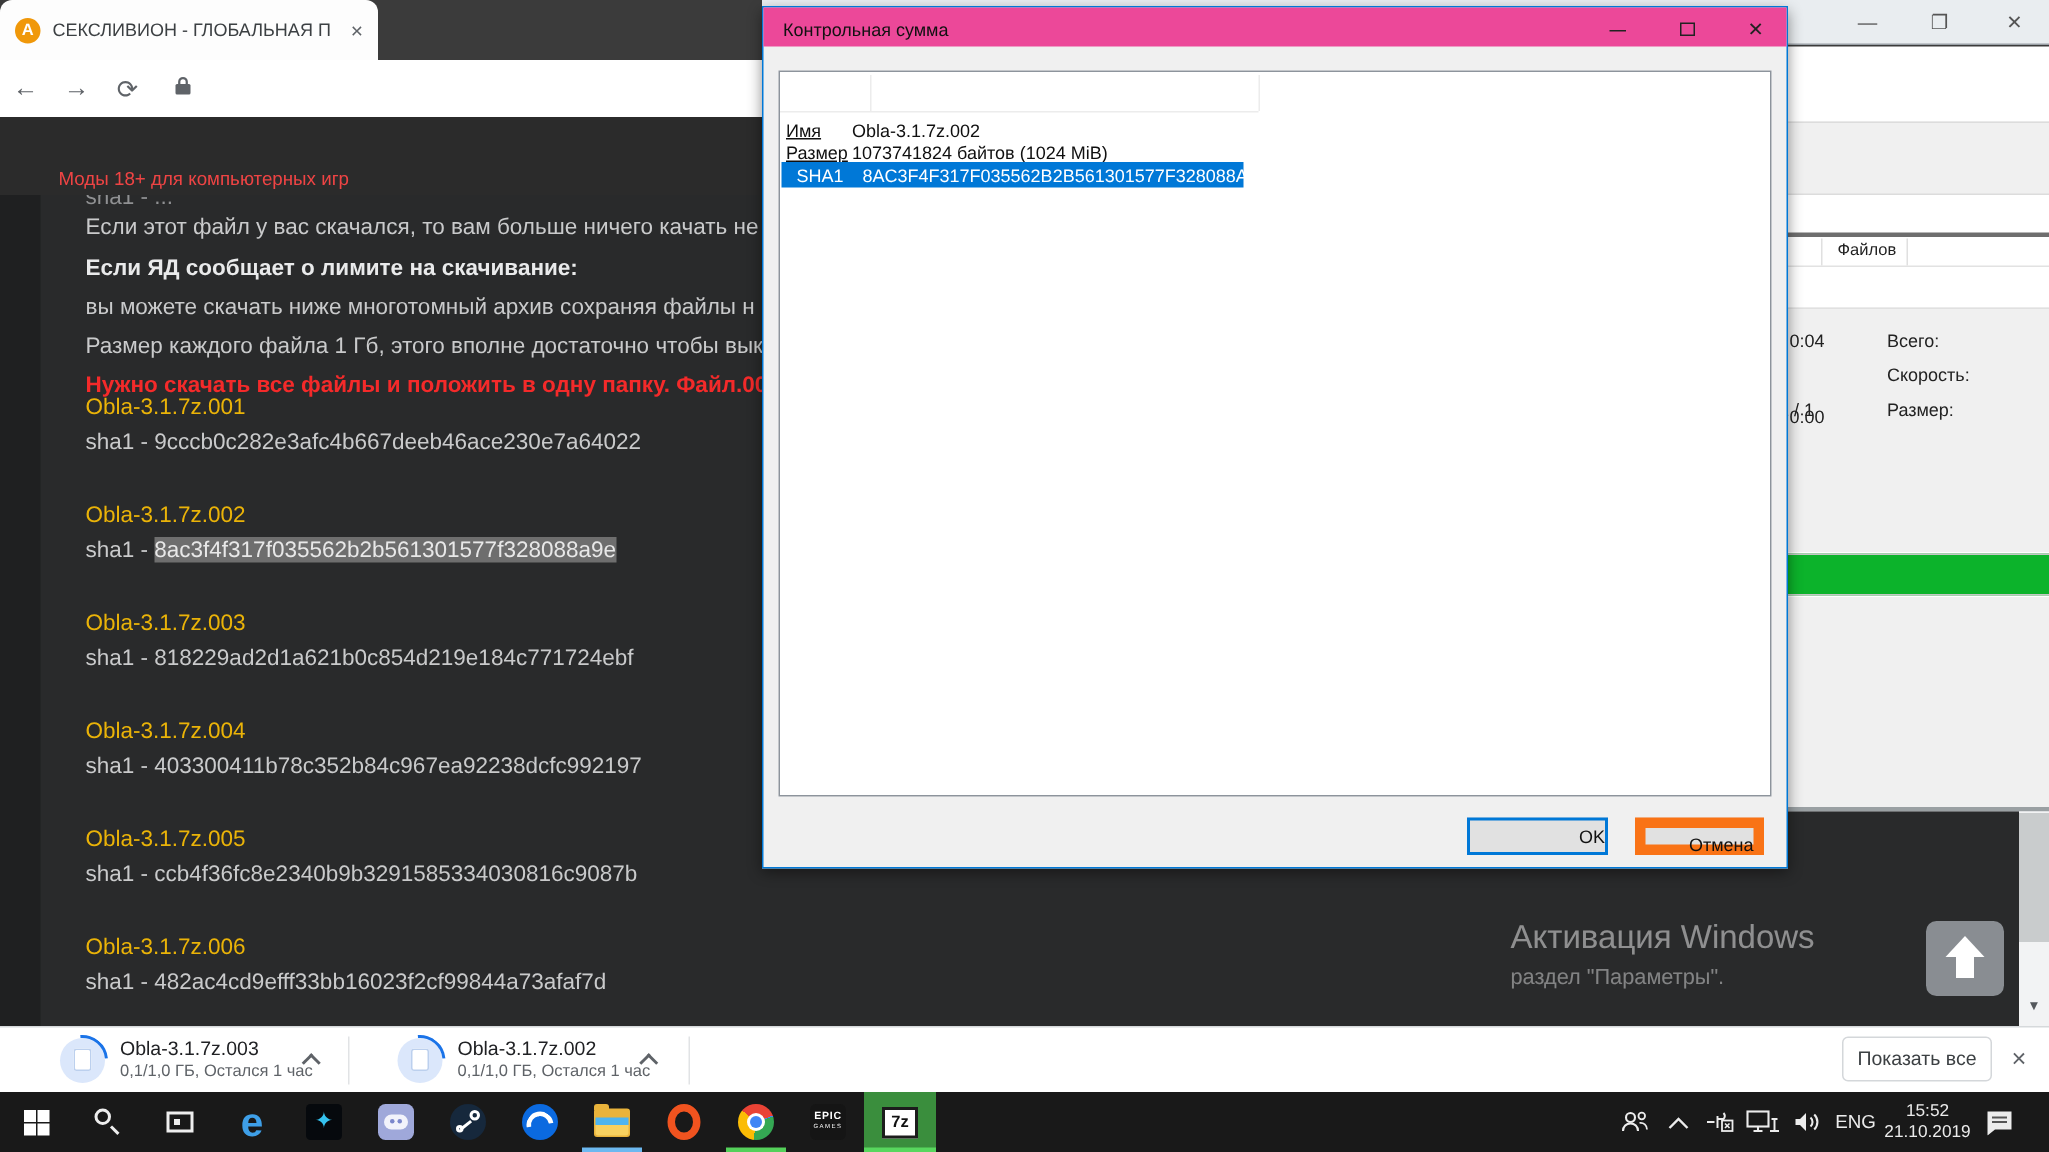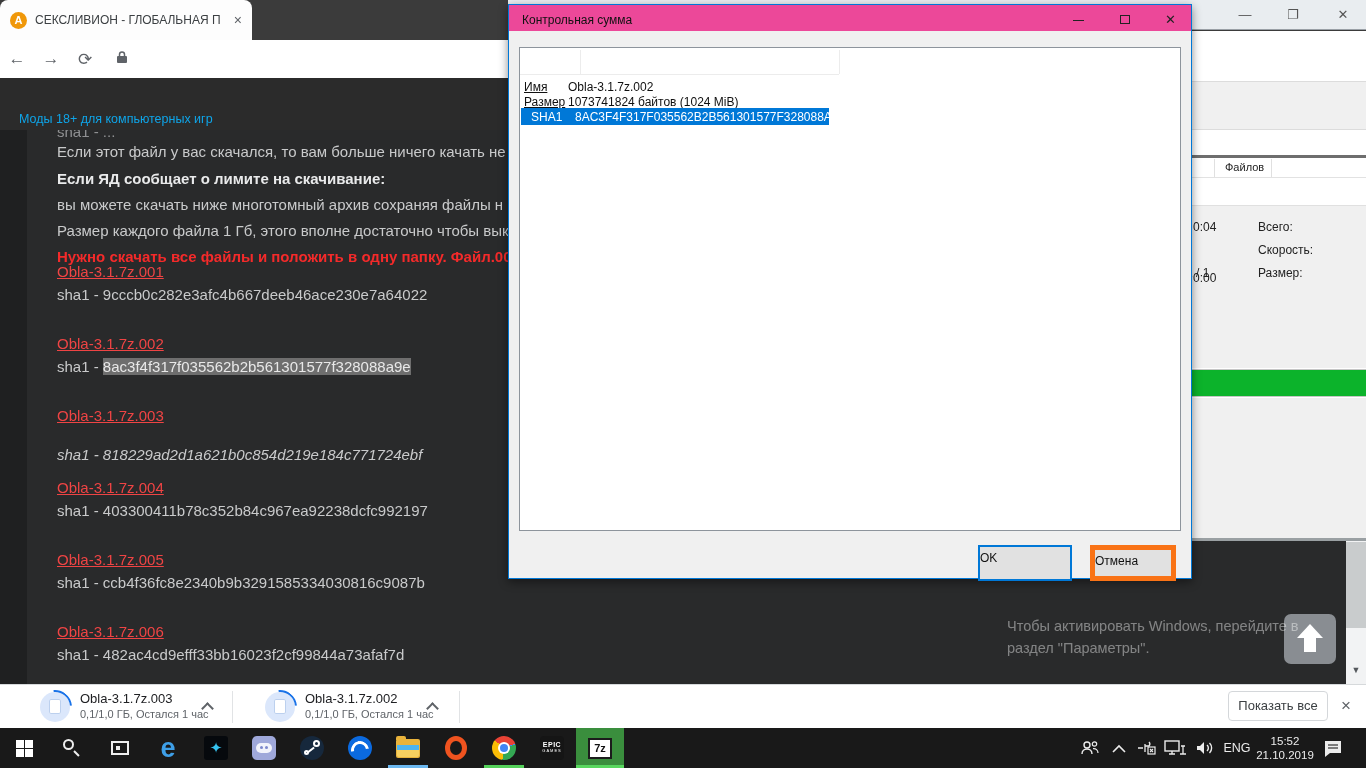--- a/index.html
+++ b/index.html
@@ -16,30 +16,30 @@
   .tabclose { color:#5f6368; font-size:14px; flex:0 0 auto; }
 
   #toolbar { left:0; top:40px; width:1366px; height:38px; background:#ffffff; display:flex; align-items:center; }
   .navic { color:#5f6368; font-size:17px; width:34px; text-align:center; }
   #lockwrap { margin-left:14px; margin-right:8px; }
   #urltext { font-size:14px; color:#202124; white-space:nowrap; }
   #urltext .path { color:#5f6368; }
 
   #siteheader { left:0; top:78px; width:1366px; height:52px; background:#2b2b2b; }
   #sitetitle { position:absolute; left:27px; top:3px; font-size:26px; color:#fafafa; }
-  #sitesub { position:absolute; left:19px; top:34px; font-size:12.5px; color:#0ea5e9; }
+  #sitesub { position:absolute; left:39px; top:34px; font-size:12.5px; color:#ef4444; }
 
   #page { left:0; top:130px; width:1366px; height:554px; background:#292a2b; overflow:hidden; }
   #gutter { position:absolute; left:0; top:0; width:27px; height:554px; background:#1f2021; }
   .pline { position:absolute; left:57px; font-size:15px; color:#c9cacb; white-space:nowrap; }
   .pline.bold { font-weight:bold; color:#e9eaeb; }
   .pline.red { font-weight:bold; color:#f42a2a; }
   .clipwrap { position:absolute; left:57px; top:0px; height:8px; overflow:hidden; width:620px; }
   .clipwrap span { display:block; transform:translateY(-7px); font-size:15px; color:#8f9092; white-space:nowrap; }
-  .flink { position:absolute; left:57px; font-size:15px; color:#ef4444; text-decoration:underline; white-space:nowrap; }
+  .flink { position:absolute; left:57px; font-size:15px; color:#eab308; white-space:nowrap; }
   .fsha { position:absolute; left:57px; font-size:15px; color:#c9cacb; white-space:nowrap; }
   .fsha .sel { background:#6e6e6e; color:#e8e8e8; }
 
   
   #scrollbar { left:1346px; top:130px; width:20px; height:554px; background:#f2f3f4; }
   #scrollthumb { position:absolute; left:0px; top:412px; width:20px; height:86px; background:#c9cccd; }
   #scrolldown { position:absolute; left:0; top:530px; width:20px; height:20px; color:#54585c; font-size:9px; text-align:center; line-height:20px; }
 
   
   #shelf { left:0; top:684px; width:1366px; height:44px; background:#ffffff; border-top:1px solid #d6d9db; }
@@ -79,23 +79,23 @@
   #dlg-max i { display:inline-block; width:10px; height:9px; border:1px solid #222; }
   #dlg-min i { display:inline-block; width:11px; height:1px; background:#222; margin-bottom:3px; }
   #dlg-list { position:absolute; left:10px; top:42px; width:662px; height:484px; background:#fff; border:1px solid #8d949c; }
   #dlg-list .csep { position:absolute; top:2px; width:1px; height:24px; background:#ececec; }
   #dlg-list .hline { position:absolute; left:0; top:26px; width:319px; height:1px; background:#ececec; }
   .drow { position:absolute; left:4px; font-size:12px; color:#101010; white-space:nowrap;text-decoration:underline; }
   .drow .dval { position:absolute; left:44px; }
   #drow-sel { position:absolute; left:1px; top:60px; width:308px; height:17px; background:#0078d7; }
   #drow-sel .dlab { position:absolute; left:10px; top:2px; font-size:12px; color:#fff; }
   #drow-sel .dval { position:absolute; left:54px; top:2px; font-size:12px; color:#fff; white-space:nowrap; }
-  .dbtn { position:absolute; top:540px; height:36px; background:#e1e1e1; font-size:12px; color:#111; text-align:left; line-height:22px; }
+  .dbtn { position:absolute; top:540px; height:25px; background:#e1e1e1; font-size:12px; color:#111; text-align:right; line-height:22px; }
   #btn-ok { left:469px; width:94px; border:2px solid #0078d7; }
-  #btn-cancel { left:581px; width:86px; border:5px solid #f97316; }
+  #btn-cancel { left:581px; width:86px; border:7px solid #f97316; }
 
   
   #watermark { left:1007px; top:612px; color:rgba(255,255,255,0.48); z-index:30; }
   #wm1 { font-size:22px; }
   #wm2, #wm3 { font-size:14.5px; margin-top:6px; color:rgba(255,255,255,0.42); }
   #uparrow { left:1284px; top:614px; width:52px; height:50px; background:rgba(150,155,160,0.88); border-radius:7px; z-index:25; }
   #uparrow .head { position:absolute; left:13px; top:10px; width:0; height:0; border-left:13px solid transparent; border-right:13px solid transparent; border-bottom:14px solid #fff; }
   #uparrow .stem { position:absolute; left:20px; top:22px; width:12px; height:16px; background:#fff; }
 
   
@@ -180,21 +180,21 @@
       <div class="pline normal" style="top: 66px;">вы можете скачать ниже многотомный архив сохраняя файлы н</div>
       <div class="pline normal" style="top: 92px;">Размер каждого файла 1 Гб, этого вполне достаточно чтобы вык</div>
       <div class="pline red" style="top: 118px;">Нужно скачать все файлы и положить в одну папку. Файл.001</div>
     </div>
   <div id="file-list">
       <div class="flink" style="top: 133px;">Obla-3.1.7z.001</div>
       <div class="fsha" style="top: 156px;"><span>sha1 - </span><span>9cccb0c282e3afc4b667deeb46ace230e7a64022</span></div>
       <div class="flink" style="top: 205px;">Obla-3.1.7z.002</div>
       <div class="fsha" style="top: 228px;"><span>sha1 - </span><span class="sel">8ac3f4f317f035562b2b561301577f328088a9e</span></div>
       <div class="flink" style="top: 277px;">Obla-3.1.7z.003</div>
-      <div class="fsha" style="top: 316px; font-style: italic;"><span>sha1 - </span><span>818229ad2d1a621b0c854d219e184c771724ebf</span></div>
+      <div class="fsha" style="top: 300px;"><span>sha1 - </span><span>818229ad2d1a621b0c854d219e184c771724ebf</span></div>
       <div class="flink" style="top: 349px;">Obla-3.1.7z.004</div>
       <div class="fsha" style="top: 372px;"><span>sha1 - </span><span>403300411b78c352b84c967ea92238dcfc992197</span></div>
       <div class="flink" style="top: 421px;">Obla-3.1.7z.005</div>
       <div class="fsha" style="top: 444px;"><span>sha1 - </span><span>ccb4f36fc8e2340b9b3291585334030816c9087b</span></div>
       <div class="flink" style="top: 493px;">Obla-3.1.7z.006</div>
       <div class="fsha" style="top: 516px;"><span>sha1 - </span><span>482ac4cd9efff33bb16023f2cf99844a73afaf7d</span></div>
     </div>
 </div>
 
 <div id="scrollbar" class="abs">
@@ -246,21 +246,21 @@
     <div id="drow-sel">
       <span class="dlab">SHA1</span>
       <span class="dval">8AC3F4F317F035562B2B561301577F328088A9E1</span>
     </div>
   </div>
   <div id="btn-ok" class="dbtn">OK</div>
   <div id="btn-cancel" class="dbtn">Отмена</div>
 </div>
 
 <div id="watermark" class="abs">
-  <div id="wm2">Чтобы активировать Windows, перейдите в</div>
+  <div id="wm1">Активация Windows</div>
   <div id="wm3">раздел "Параметры".</div>
 </div>
 <div id="uparrow" class="abs">
   <div class="head"></div>
   <div class="stem"></div>
 </div>
 
 <div id="shelf" class="abs">
   <div class="dlitem" style="left:0; width:233px;">
     <div class="dlicon" style="left:40px;">

